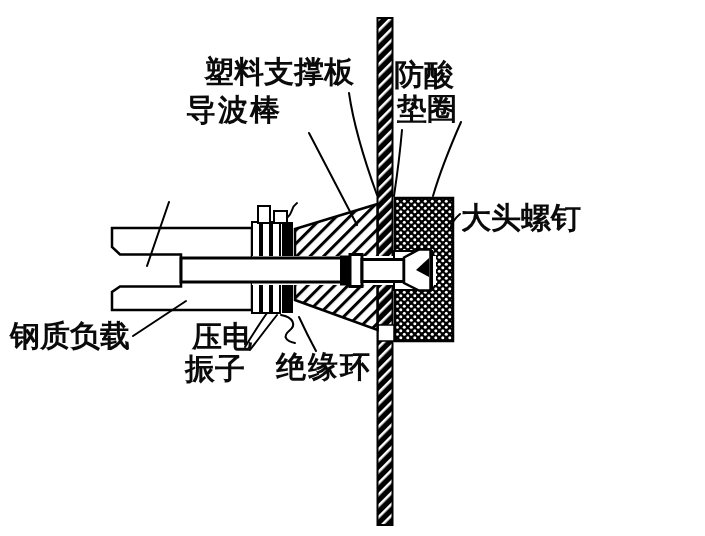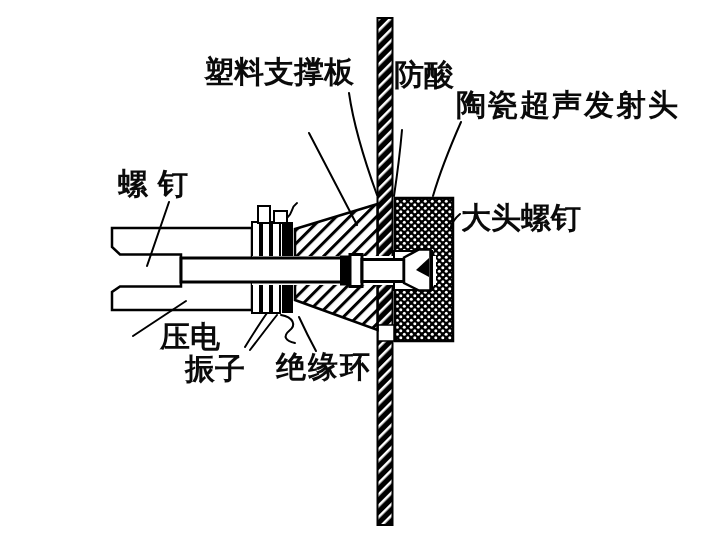--- a/index.html
+++ b/index.html
@@ -87,20 +87,21 @@
       <path d="M133,336 L186,301"></path>
       <path d="M245,347 C253,334 260,323 267,313"></path>
       <path d="M250,350 C260,337 269,325 277,315"></path>
       <path d="M281,315 C293,317 297,325 289,331 C283,336 285,341 295,343"></path>
       <path d="M299,317 C305,330 310,340 316,351"></path>
     </g>
   </svg>
 
   <div class="lbl" style="left:204px;top:56px;">塑料支撑板</div>
   <div class="lbl" style="left:394px;top:59px;">防酸</div>
-  <div class="lbl" style="left:456px;top:89px;letter-spacing:2px;">陶瓷超声发射头</div>
-  <div class="lbl" style="left:118px;top:168px;letter-spacing:10px;">螺钉</div>
+  <div class="lbl" style="left:397px;top:93px;">垫圈</div>
+  <div class="lbl" style="left:186px;top:94px;letter-spacing:2px;">导波棒</div>
   <div class="lbl" style="left:461px;top:202px;">大头螺钉</div>
-  <div class="lbl" style="left:160px;top:321px;">压电</div>
+  <div class="lbl" style="left:10px;top:320px;">钢质负载</div>
+  <div class="lbl" style="left:192px;top:321px;">压电</div>
   <div class="lbl" style="left:276px;top:351px;letter-spacing:2px;">绝缘环</div>
   <div class="lbl" style="left:185px;top:353px;">振子</div>
 
 </div>
 
 </body></html>

